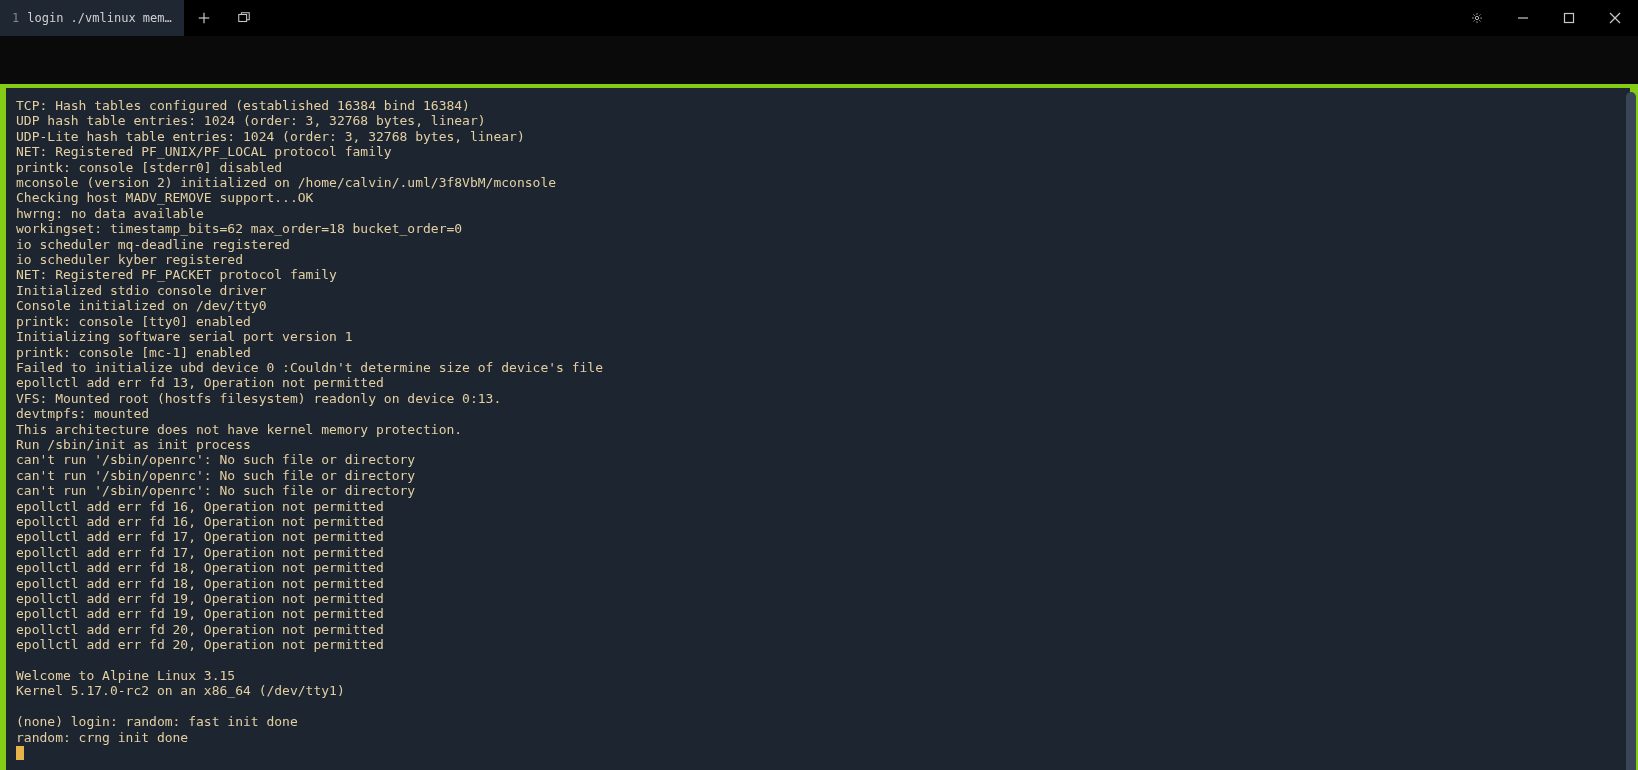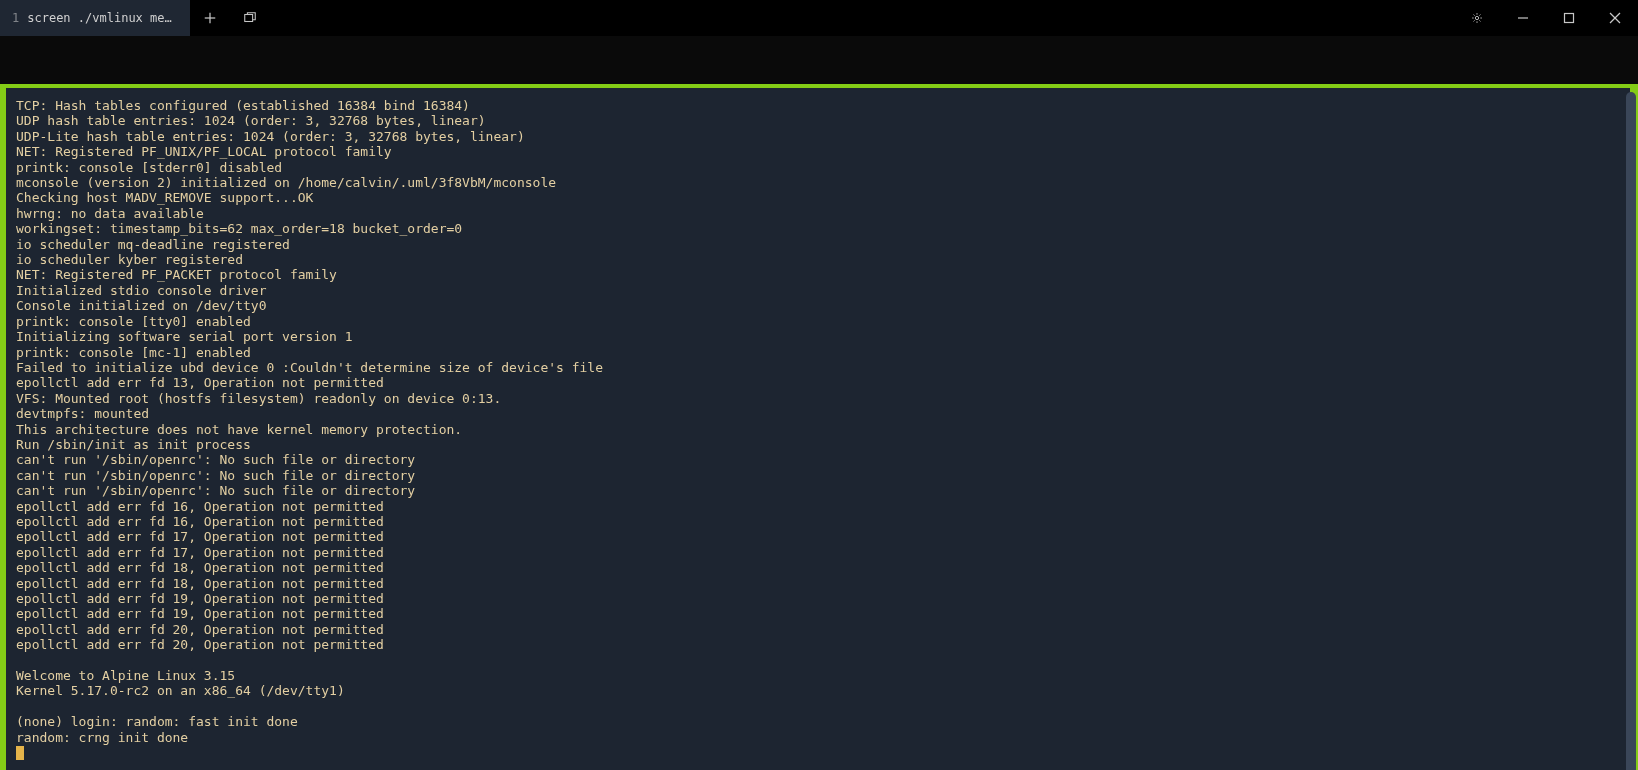--- a/index.html
+++ b/index.html
@@ -117,21 +117,21 @@
     vertical-align: bottom;
   }
 </style>
 </head>
 <body>
 
 <div class="titlebar">
   <div class="tabs-area">
     <div class="tab">
       <span class="index">1</span>
-      <span class="title">screen ./vmlinux mem…</span>
+      <span class="title">login ./vmlinux mem…</span>
     </div>
     <div class="tab-controls">
       <div class="tab-btn" title="New tab">
         <svg viewBox="0 0 16 16" fill="none" stroke="currentColor" stroke-width="1.4">
           <line x1="8" y1="2" x2="8" y2="14"></line>
           <line x1="2" y1="8" x2="14" y2="8"></line>
         </svg>
       </div>
       <div class="tab-btn" title="Tab list">
         <svg viewBox="0 0 16 16" fill="none" stroke="currentColor" stroke-width="1.2">

